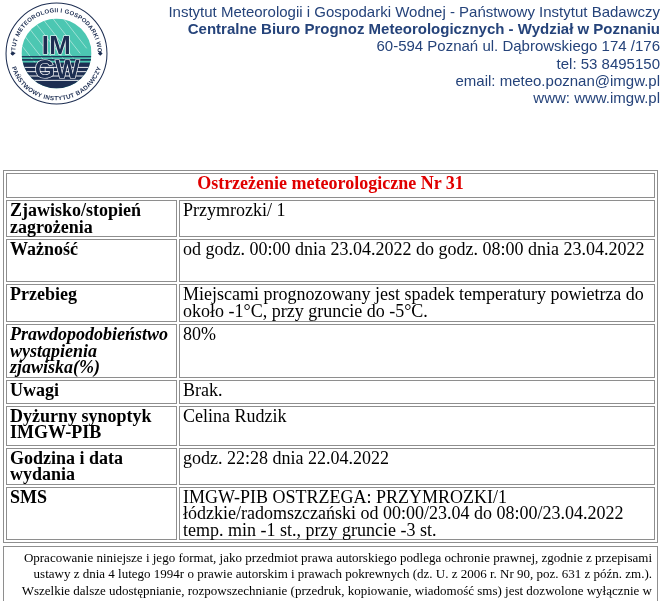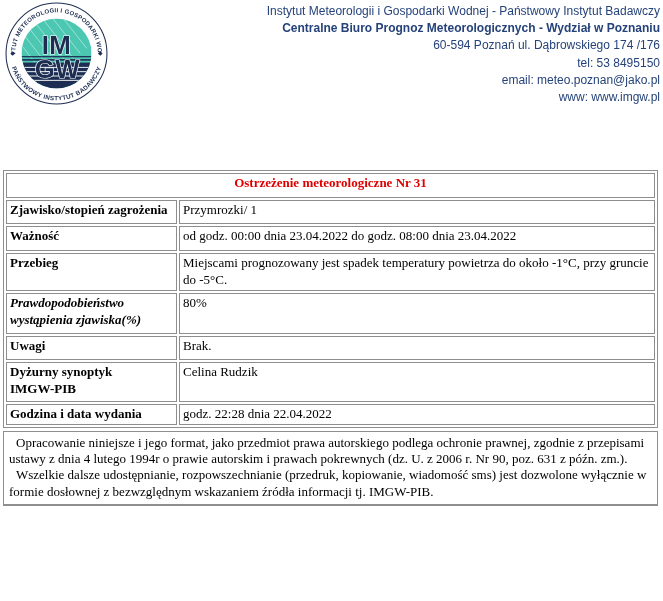--- a/index.html
+++ b/index.html
@@ -20,39 +20,39 @@
     overflow:hidden;
   }
   
   .header{position:relative;height:170px;}
   .logo-wrap{position:absolute;left:5px;top:2px;width:103px;height:103px;}
   .logo-wrap svg{display:block;width:100%;height:100%;}
   .header-text{
     position:absolute;top:3px;right:3px;
     text-align:right;
     font-family:"Liberation Sans",sans-serif;
-    font-size:12px;line-height:17.2px;
+    font-size:15px;line-height:17.2px;
     color:var(--header-navy);
   }
   .header-line.bold{font-weight:bold;}
   
   table.warning{
     margin-left:3px;
     width:655px;
     table-layout:fixed;
     border-collapse:separate;
     border-spacing:2px;
     border:1px solid var(--border-gray);
     background:#fff;
   }
   table.warning td{
     border:1px solid var(--border-gray);
     vertical-align:top;
     padding:1px 3px;
-    font-size:13px;
+    font-size:18px;
     line-height:16.5px;
   }
   td.title-cell{
     height:25px;
     text-align:center;
     vertical-align:middle;
     font-weight:bold;
     font-size:14.5px;
     color:var(--accent-red);
   }
@@ -61,21 +61,21 @@
   
   .footer-box{
     margin:3px 0 0 3px;
     width:655px;
     border:1px solid var(--border-gray);
     border-bottom-width:2px;
     padding:3px 5px 4px 5px;
     font-size:13px;
     line-height:16.4px;
   }
-  .footer-box p{text-indent:7px;}
+  .footer-box p{text-indent:7px;text-align:right;}
 </style>
 </head>
 <body>
 
 <div class="page">
 
   <div class="header">
 
     <div class="logo-wrap">
       <svg viewBox="0 0 100 100" aria-hidden="true">
@@ -123,41 +123,41 @@
         <rect x="-1.6" y="-1.6" width="3.2" height="3.2" fill="var(--logo-navy)" transform="translate(7.5 50) rotate(45)"></rect>
         <rect x="-1.6" y="-1.6" width="3.2" height="3.2" fill="var(--logo-navy)" transform="translate(92.5 50) rotate(45)"></rect>
       </svg>
     </div>
 
     <div class="header-text">
       <div class="header-line">Instytut Meteorologii i Gospodarki Wodnej - Państwowy Instytut Badawczy</div>
       <div class="header-line bold">Centralne Biuro Prognoz Meteorologicznych - Wydział w Poznaniu</div>
       <div class="header-line">60-594 Poznań ul. Dąbrowskiego 174 /176</div>
       <div class="header-line">tel: 53 8495150</div>
-      <div class="header-line">email: meteo.poznan@jako.pl</div>
+      <div class="header-line">email: meteo.poznan@imgw.pl</div>
       <div class="header-line">www: www.imgw.pl</div>
     </div>
   </div>
 
   <table class="warning">
     <colgroup>
         <col style="width:171px">
         <col>
       </colgroup>
     <tbody>
       <tr>
         <td class="title-cell" colspan="2">Ostrzeżenie meteorologiczne Nr 31</td>
       </tr>
 
         <tr>
           <td class="label-cell" style="height: 24px; font-family: Liberation Serif, serif;">Zjawisko/stopień zagrożenia</td>
           <td class="value-cell">Przymrozki/ 1</td>
         </tr>
         <tr>
-          <td class="label-cell" style="height: 25px;">Ważność</td>
+          <td class="label-cell" style="height: 43px;">Ważność</td>
           <td class="value-cell">od godz. 00:00 dnia 23.04.2022 do godz. 08:00 dnia 23.04.2022</td>
         </tr>
         <tr>
           <td class="label-cell" style="height: 38px; margin-left: 42px;">Przebieg</td>
           <td class="value-cell">Miejscami prognozowany jest spadek temperatury powietrza do około -1°C, przy gruncie do -5°C.</td>
         </tr>
         <tr>
           <td class="label-cell" style="height: 41px; font-style: italic;">Prawdopodobieństwo
 wystąpienia zjawiska(%)</td>
           <td class="value-cell">80%</td>
@@ -168,20 +168,24 @@
         </tr>
         <tr>
           <td class="label-cell" style="height: 40px;">Dyżurny synoptyk
 IMGW-PIB</td>
           <td class="value-cell">Celina Rudzik</td>
         </tr>
         <tr>
           <td class="label-cell" style="height: 20px;">Godzina i data wydania</td>
           <td class="value-cell">godz. 22:28 dnia 22.04.2022</td>
         </tr>
+        <tr>
+          <td class="label-cell" style="height: 36px;">SMS</td>
+          <td class="value-cell">IMGW-PIB OSTRZEGA: PRZYMROZKI/1 łódzkie/radomszczański od 00:00/23.04 do 08:00/23.04.2022 temp. min -1 st., przy gruncie -3 st.</td>
+        </tr>
       </tbody>
   </table>
 
   <div class="footer-box">
     <p>Opracowanie niniejsze i jego format, jako przedmiot prawa autorskiego podlega ochronie prawnej, zgodnie z przepisami ustawy z dnia 4 lutego 1994r o prawie autorskim i prawach pokrewnych (dz. U. z 2006 r. Nr 90, poz. 631 z późn. zm.).</p>
     <p>Wszelkie dalsze udostępnianie, rozpowszechnianie (przedruk, kopiowanie, wiadomość sms) jest dozwolone wyłącznie w formie dosłownej z bezwzględnym wskazaniem źródła informacji tj. IMGW-PIB.</p>
   </div>
 
 </div>
 

